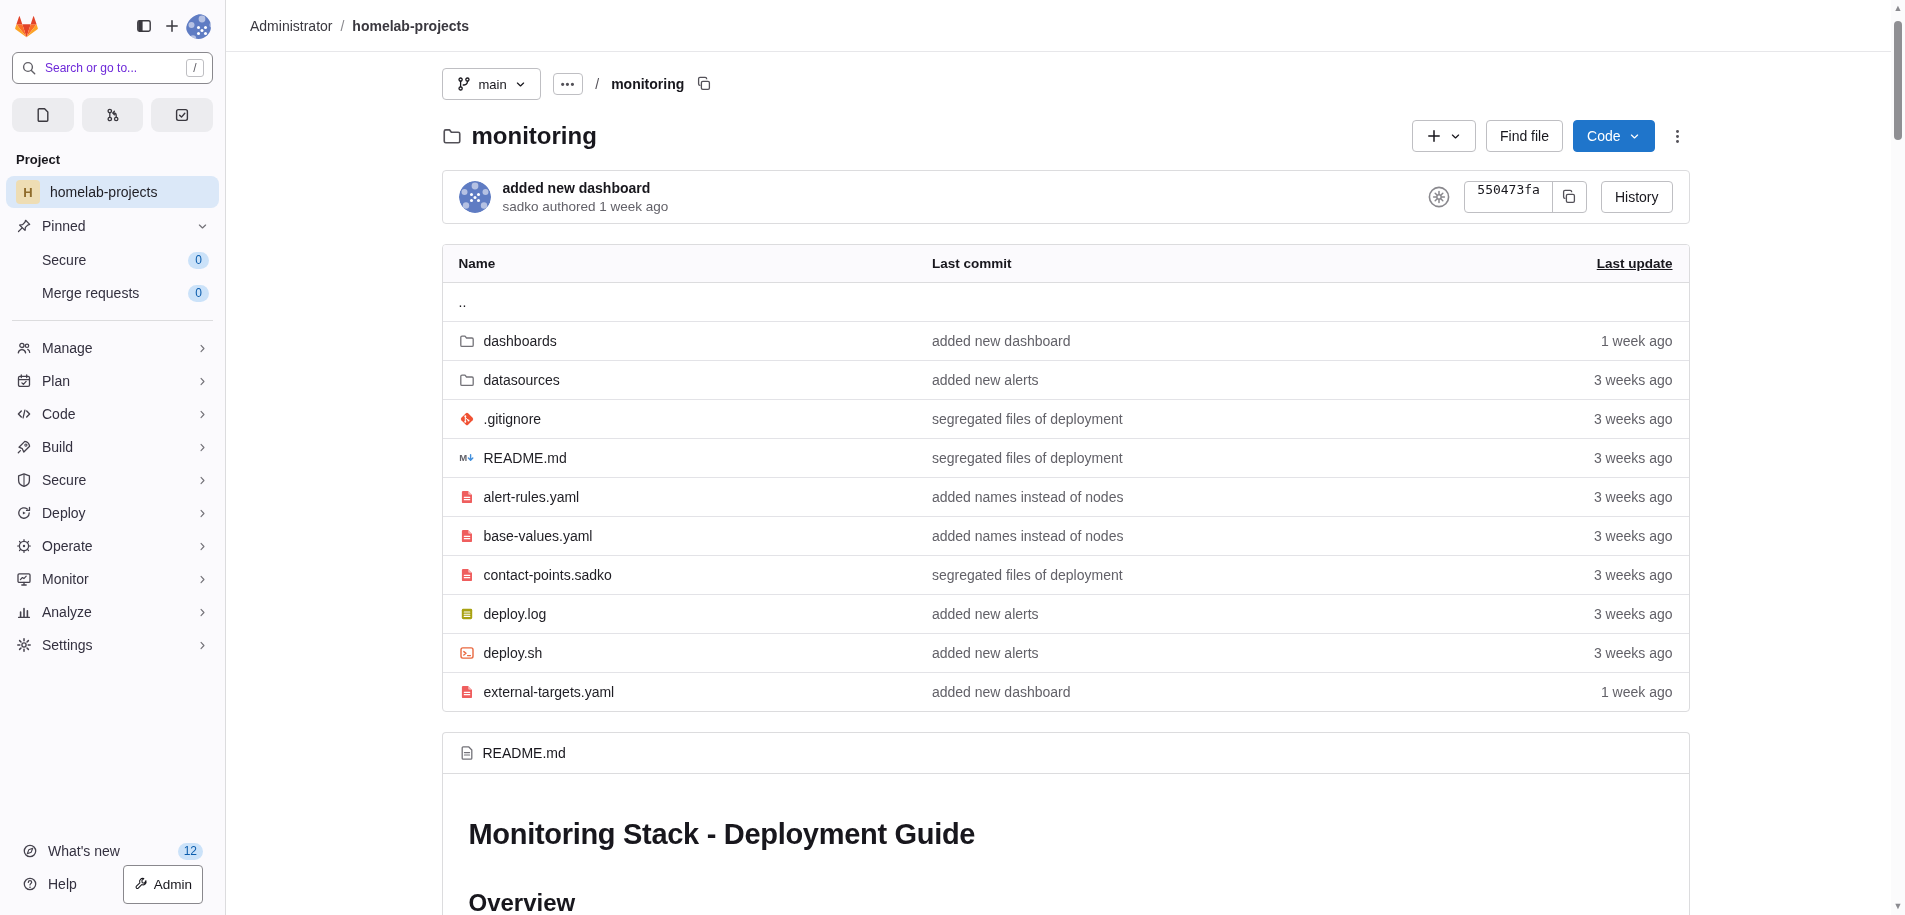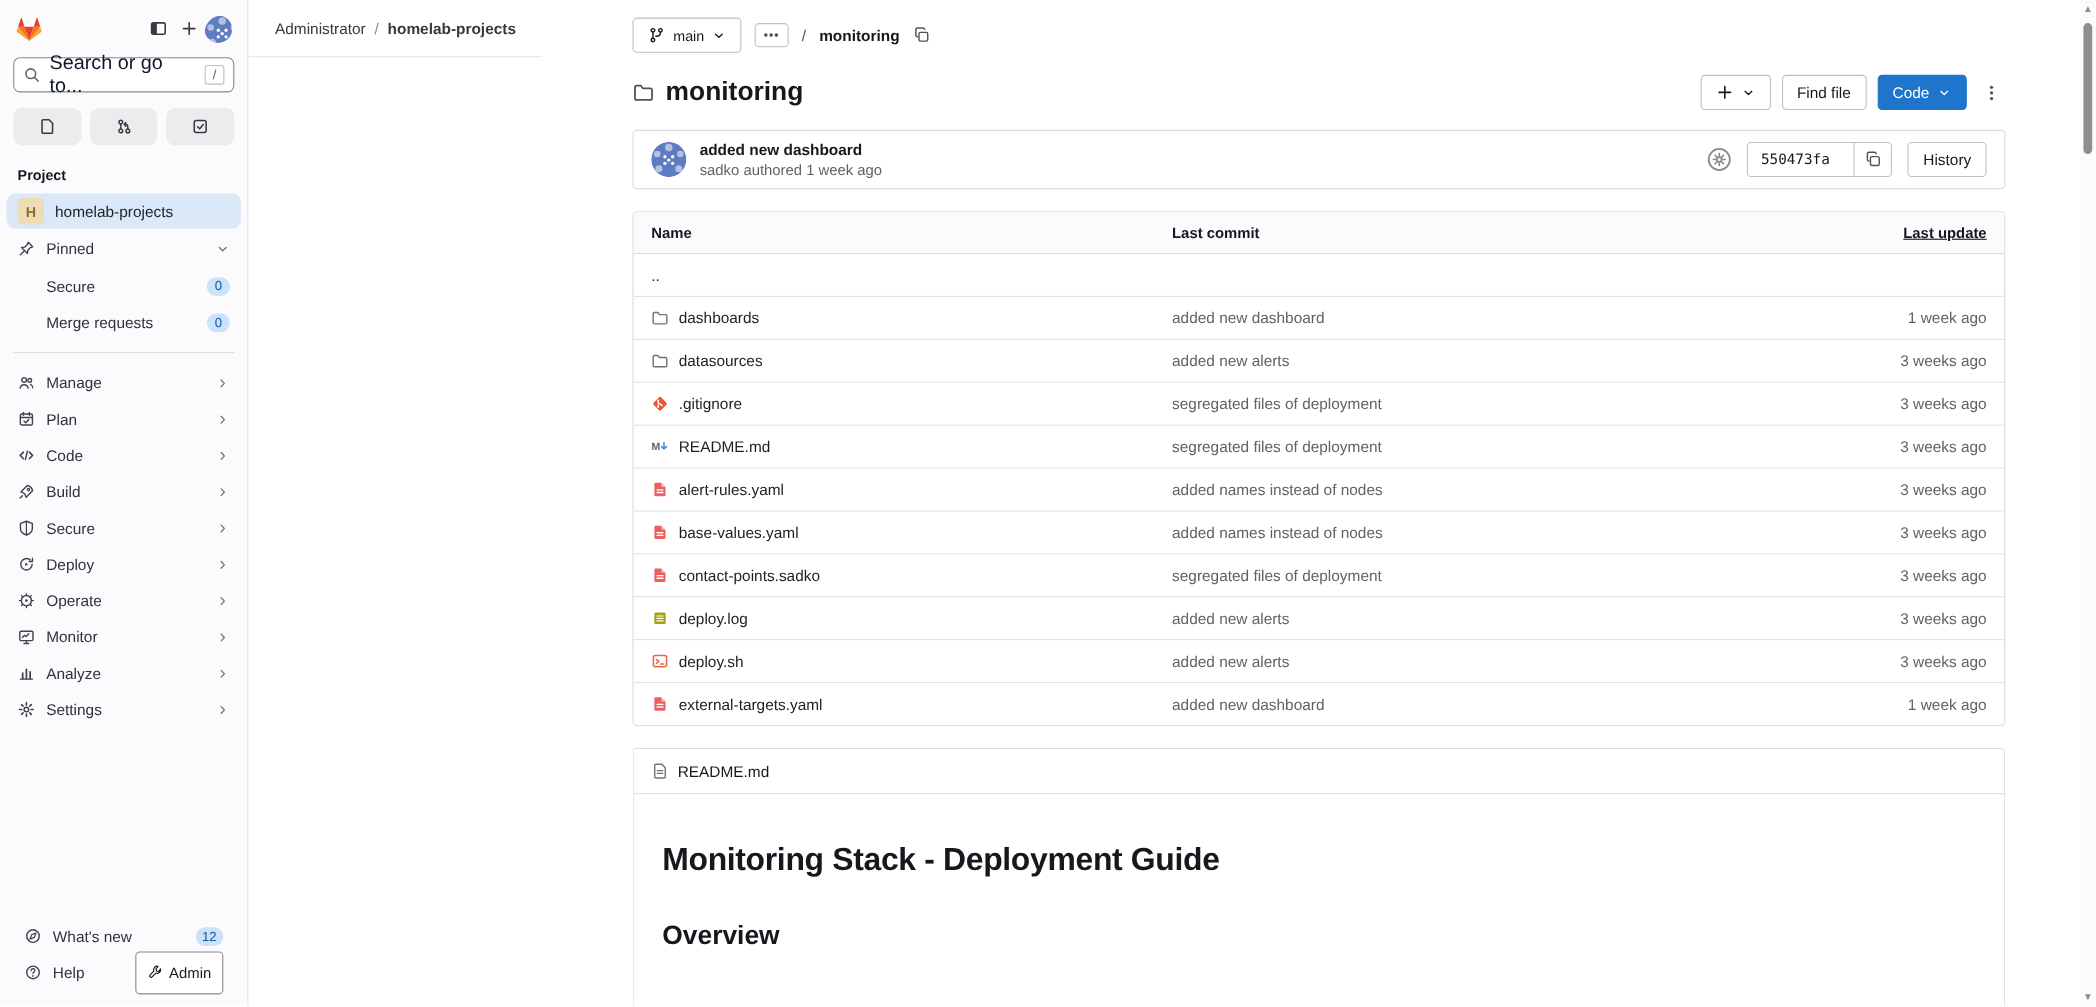--- a/index.html
+++ b/index.html
@@ -20,21 +20,21 @@
     display:flex; flex-direction:column;
   }
   .sidebar-top { display:flex; align-items:center; padding:12px 14px 4px 12px; }
   .sidebar-top .grow { flex:1; }
   .icon-btn { width:28px; height:28px; display:flex; align-items:center; justify-content:center; border-radius:6px; color:#3a383f; cursor:pointer; }
   .avatar-sm { width:25px; height:25px; border-radius:50%; overflow:hidden; cursor:pointer; }
   .search-box {
     margin:8px 12px 4px; height:32px; border:1px solid #89888d; border-radius:6px;
     background:#fff; display:flex; align-items:center; gap:8px; padding:0 8px; cursor:text;
   }
-  .search-box .ph { color:#0f172a; flex:1; font-size:18px; }
+  .search-box .ph { color:#6d28d9; flex:1; font-size:12px; }
   .kbd {
     border:1px solid #bfbfc3; border-radius:3px; color:#626168;
     font-size:12px; width:18px; height:18px; display:flex; align-items:center; justify-content:center;
   }
   .shortcut-row { display:flex; gap:8px; margin:10px 12px 2px; }
   .shortcut { flex:1; height:34px; background:#ececef; border-radius:8px; display:flex; align-items:center; justify-content:center; color:#3a383f; cursor:pointer; }
   .section-label { padding:18px 16px 8px; font-size:13px; font-weight:700; color:#18171d; }
   .side-item {
     height:32px; margin:1px 6px; padding:0 10px; border-radius:8px;
     display:flex; align-items:center; gap:10px; font-size:14px; color:#33303f; cursor:pointer;
@@ -53,21 +53,21 @@
     font-weight:700; font-size:13px; display:flex; align-items:center; justify-content:center;
   }
   .divider { border-top:1px solid #dcdcde; margin:10px 12px; }
   .sidebar-footer { margin-top:auto; padding:6px 6px 14px; }
   .admin-btn {
     margin-left:auto; height:39px; border:1px solid #89888d; border-radius:4px; background:#fff;
     display:flex; align-items:center; gap:6px; padding:0 10px; font-size:13.5px; color:#18171d; cursor:pointer;
   }
 
   
-  .main { flex:1; display:flex; flex-direction:row; background:#fff; overflow:hidden; }
+  .main { flex:1; display:flex; flex-direction:column; background:#fff; overflow:hidden; }
   .topbar { height:52px; min-height:52px; border-bottom:1px solid #e7e7ea; display:flex; align-items:center; padding:0 24px; gap:8px; font-size:14px; }
   .crumb { color:#3a383f; }
   .crumb-sep { color:#89888d; }
   .crumb-current { font-weight:600; }
   .page { width:1248px; margin:0 auto; padding-top:16px; }
 
   .repo-nav { display:flex; align-items:center; gap:12px; }
   .btn {
     height:32px; border:1px solid #bfbfc3; border-radius:4px; background:#fff;
     display:inline-flex; align-items:center; gap:7px; padding:0 13px; font-size:14px; color:#18171d; cursor:pointer;
@@ -90,21 +90,21 @@
   .commit-panel {
     margin-top:18px; border:1px solid #dcdcde; border-radius:4px;
     padding:9px 16px; display:flex; align-items:center; gap:12px;
   }
   .avatar-md { width:32px; height:32px; border-radius:50%; overflow:hidden; }
   .commit-texts { display:flex; flex-direction:column; gap:3px; }
   .commit-msg { font-weight:700; font-size:14px; }
   .commit-author { font-size:13.5px; color:#626168; }
   .commit-right { margin-left:auto; display:flex; align-items:center; gap:14px; }
   .status-icon { color:#89888d; cursor:pointer; }
-  .sha-group { display:flex; align-items:center; border:1px solid #bfbfc3; border-radius:4px; height:32px; background:#fff;gap:10px; }
+  .sha-group { display:flex; align-items:flex-start; border:1px solid #bfbfc3; border-radius:4px; height:32px; background:#fff; }
   .sha { font-family:"DejaVu Sans Mono", monospace; font-size:13px; padding:0 12px; }
   .sha-copy { width:34px; height:100%; display:flex; align-items:center; justify-content:center; border-left:1px solid #bfbfc3; color:#535158; cursor:pointer; }
 
   .tree-wrap { margin-top:20px; border:1px solid #dcdcde; border-radius:4px; overflow:hidden; }
   table { width:100%; border-collapse:collapse; font-size:14px; }
   th { background:#fbfafd; text-align:left; font-size:13.5px; font-weight:700; padding:11px 16px; border-bottom:1px solid #dcdcde; color:#18171d; }
   td { padding:11px 16px; border-bottom:1px solid #e3e3e7; }
   tr:last-child td { border-bottom:none; }
   .th-updated, .td-updated { text-align:right; }
   .td-updated { color:#626168; }

